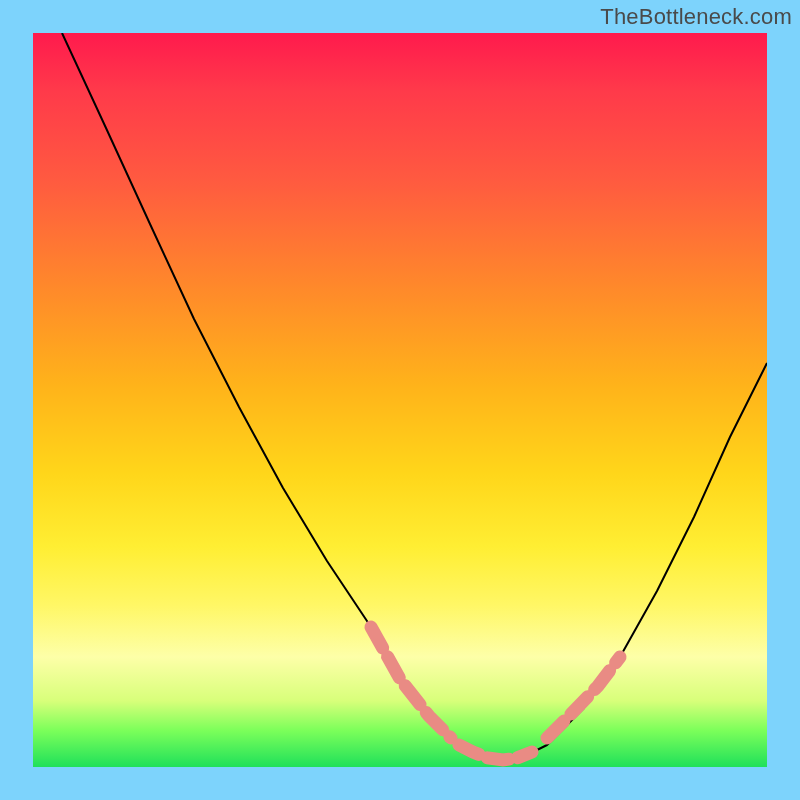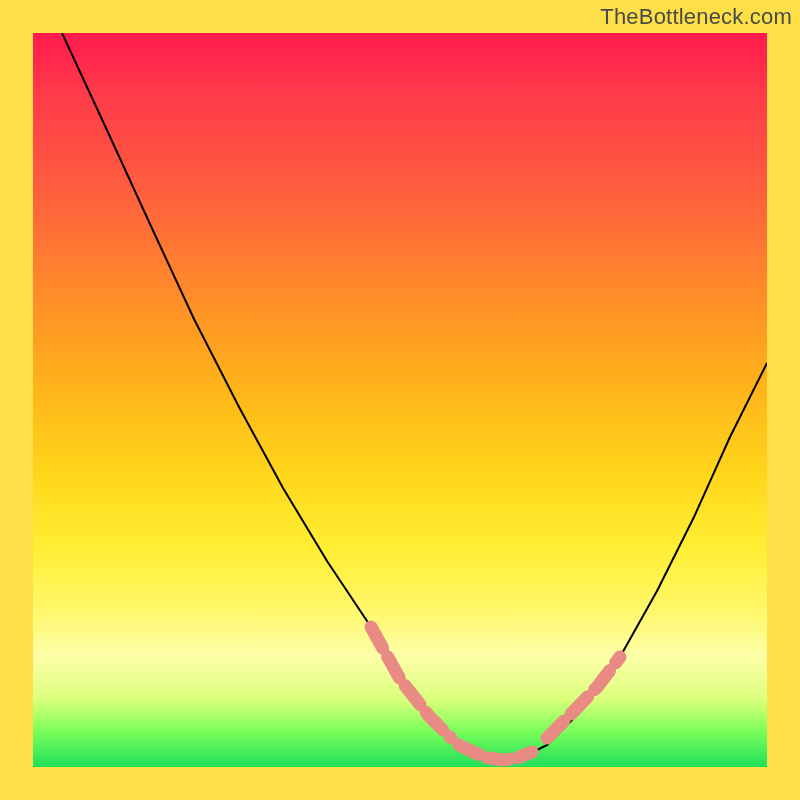--- a/index.html
+++ b/index.html
@@ -10,21 +10,21 @@
     background: #000;
     overflow: hidden;
     font-family: Arial, Helvetica, sans-serif;
   }
   .frame {
     position: absolute;
     left: 0;
     top: 0;
     width: 800px;
     height: 800px;
-    background: #fde047;
+    background: #7dd3fc;
   }
   .plot-area {
     position: absolute;
     left: 33px;
     top: 33px;
     width: 734px;
     height: 734px;
     
     background: linear-gradient(
       to bottom,

